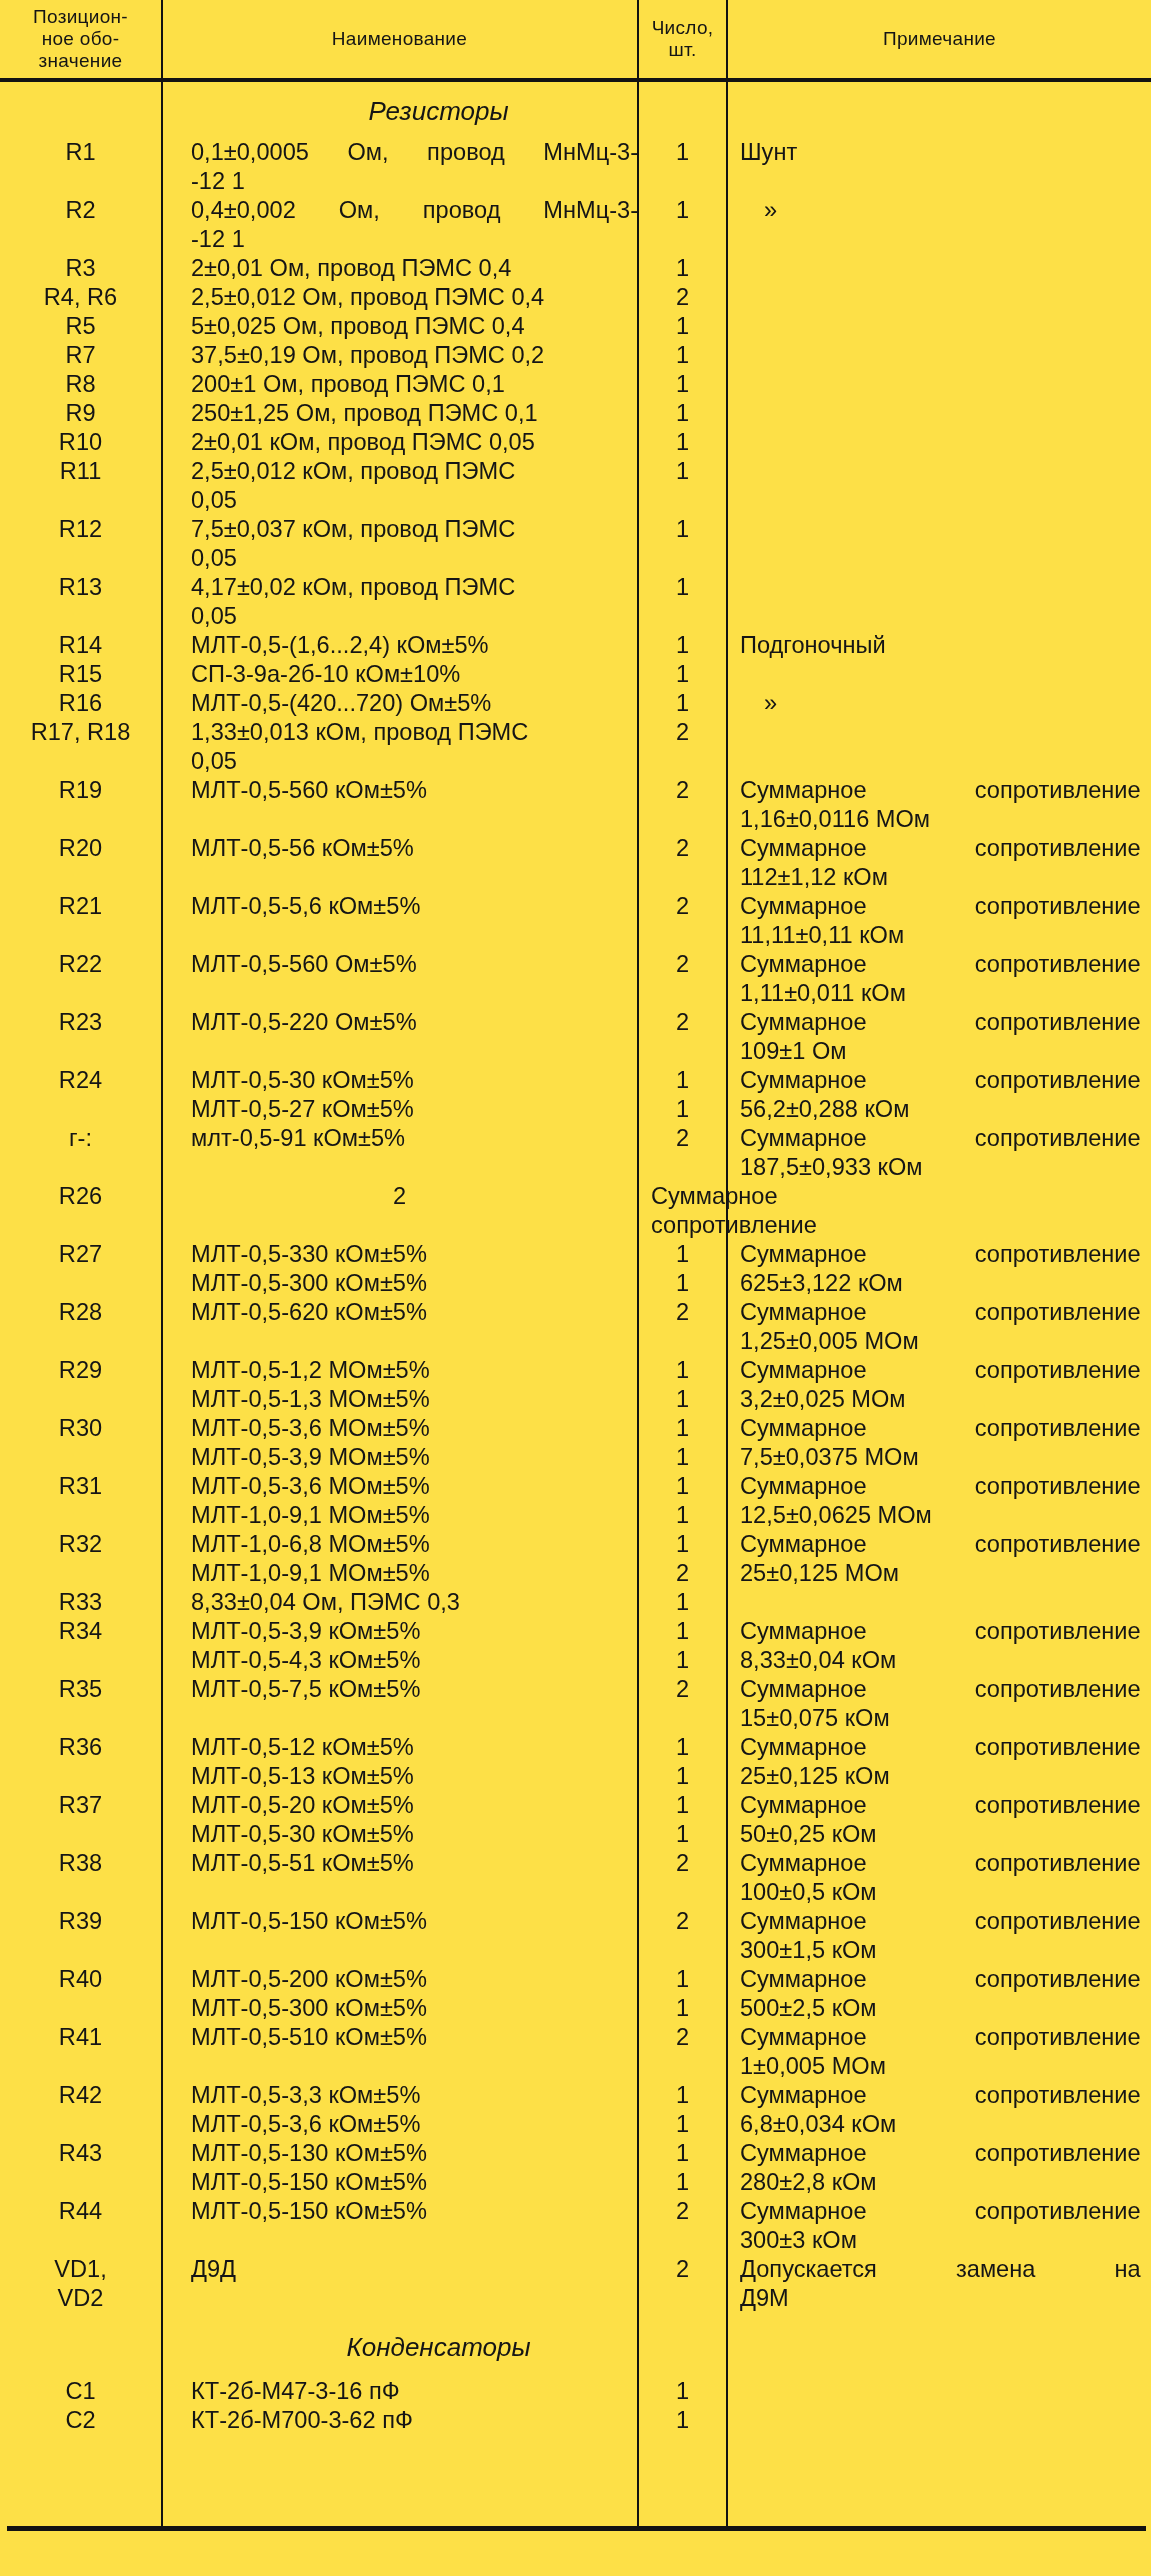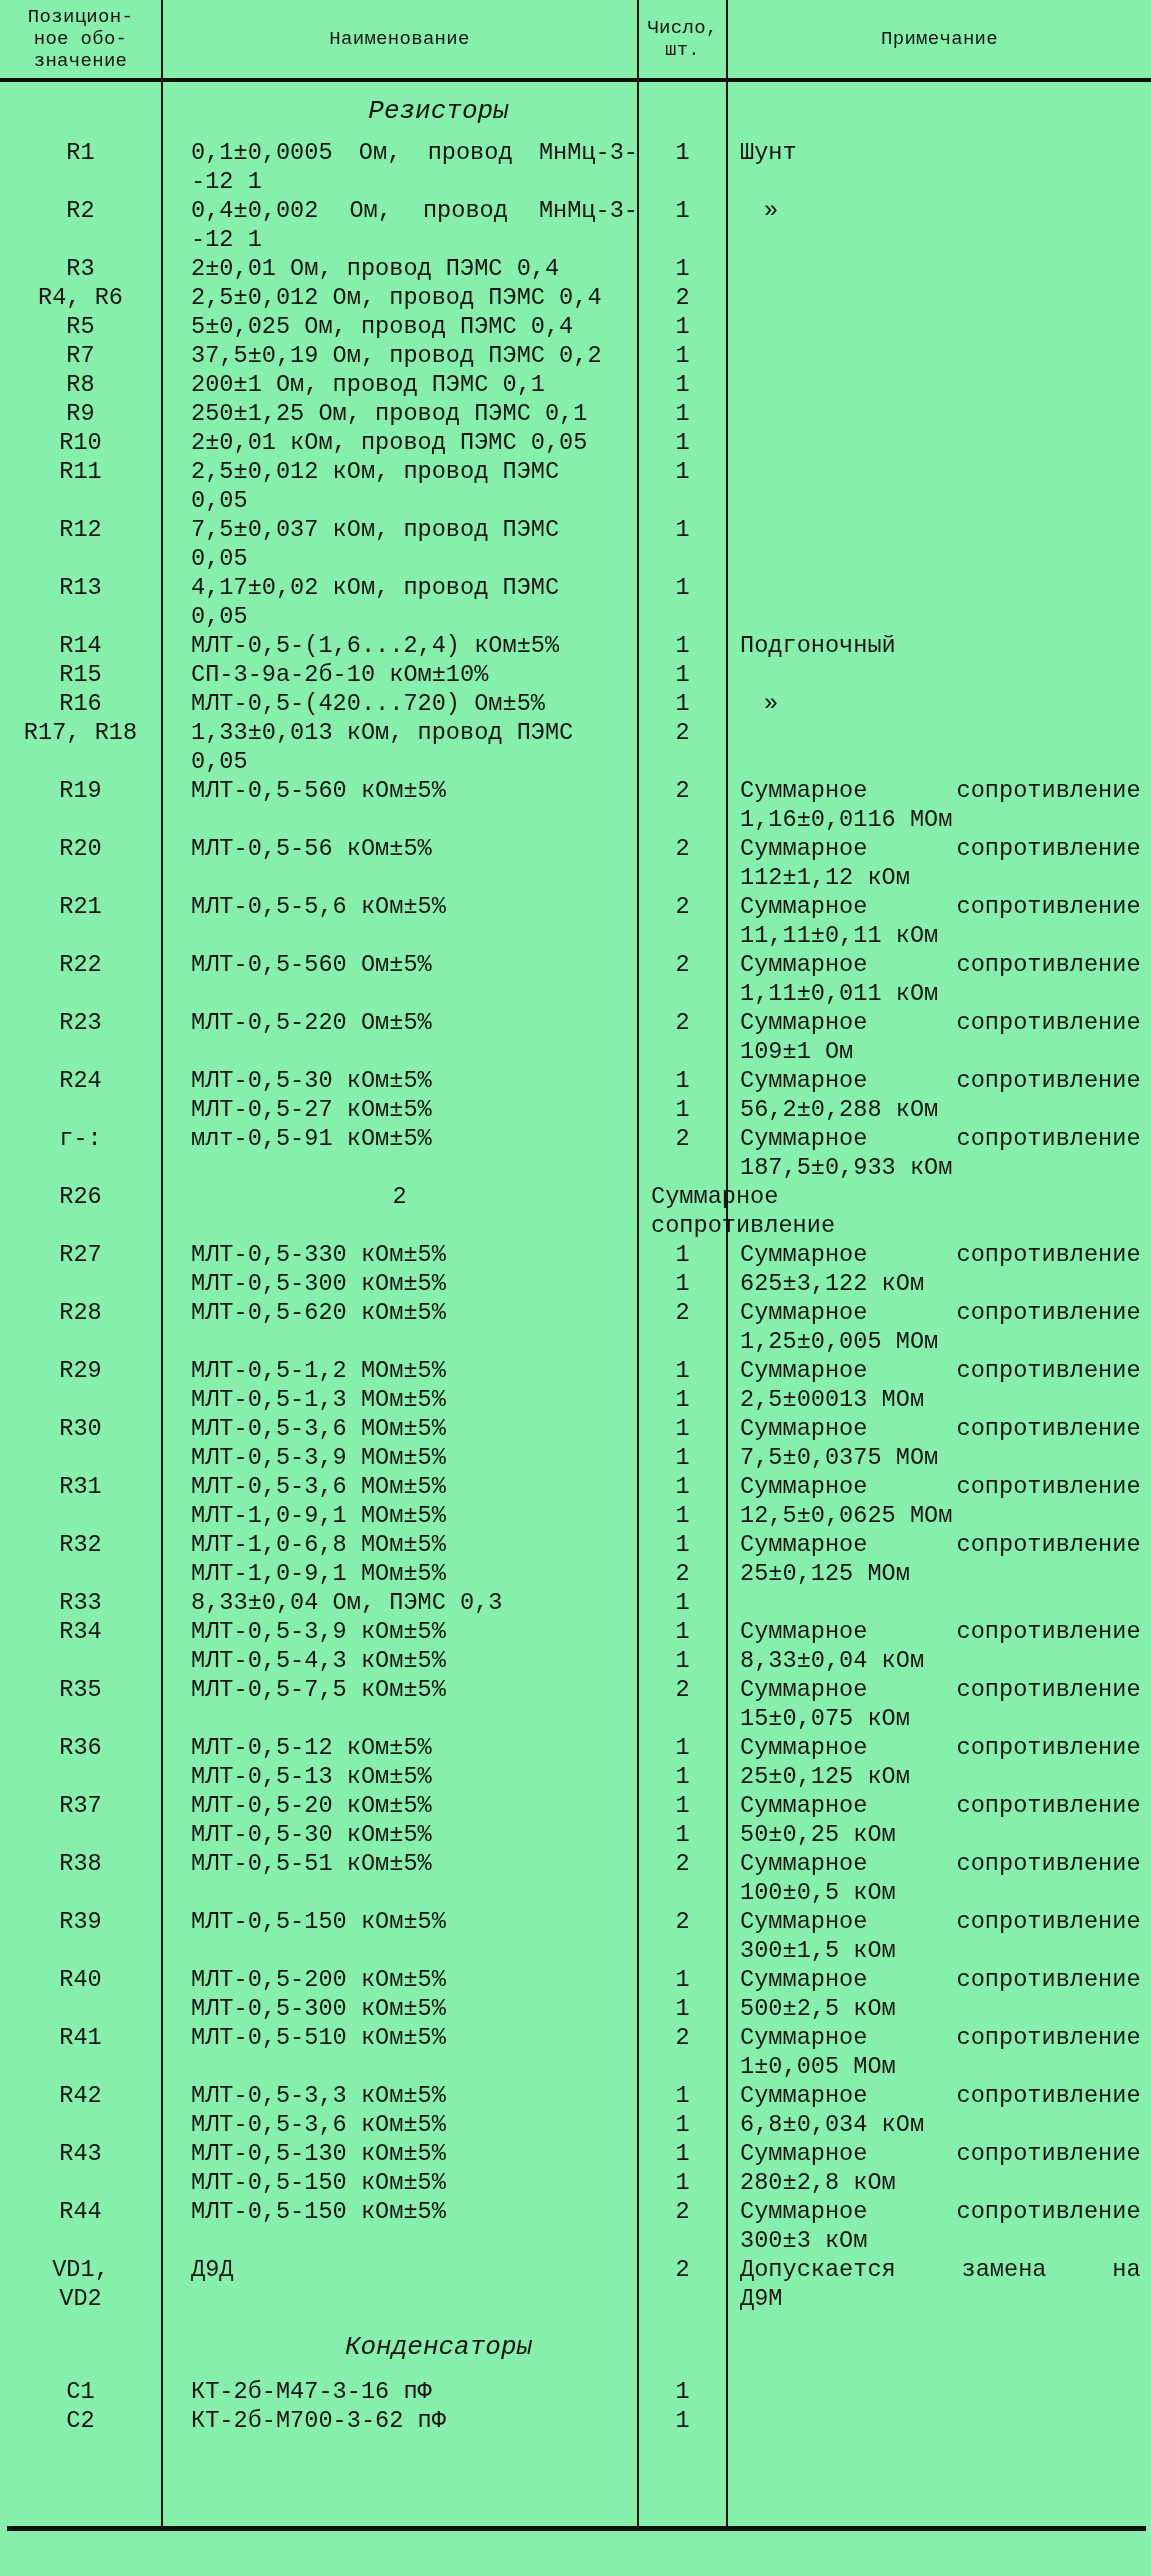--- a/index.html
+++ b/index.html
@@ -1,19 +1,19 @@
 <!DOCTYPE html>
 <html style="font-size:13px"><head>
 <meta charset="utf-8">
 <style>
   html, body { margin:0; padding:0; background:#ffffff; }
   .page {
     position:relative; width:1151px; height:2576px;
-    background:#86efac; color:#151515; overflow:hidden;
-    font-family:Liberation Mono, monospace;
+    background:#fde047; color:#151515; overflow:hidden;
+    font-family:Liberation Sans, sans-serif;
   }
   .vline { position:absolute; top:0; width:2.4px; height:2530px; background:#121212; }
   .vline.v1 { left:161px; }
   .vline.v2 { left:637px; }
   .vline.v3 { left:726px; }
   .hrule { position:absolute; background:#121212; }
   .header-rule { left:0; top:78px; width:1151px; height:4.1px; }
   .bottom-rule { left:6.5px; top:2526px; width:1139px; height:4.9px; }
 
   .thead {
@@ -331,21 +331,21 @@
       <div class="line">
       <div class="cell des">R29</div>
       <div class="cell name">МЛТ-0,5-1,2 МОм±5%</div>
       <div class="cell qty">1</div>
       <div class="cell note justify">Суммарное сопротивление</div>
     </div>
       <div class="line">
       <div class="cell des"></div>
       <div class="cell name">МЛТ-0,5-1,3 МОм±5%</div>
       <div class="cell qty">1</div>
-      <div class="cell note">2,5±00013 МОм</div>
+      <div class="cell note">3,2±0,025 МОм</div>
     </div>
       <div class="line">
       <div class="cell des">R30</div>
       <div class="cell name">МЛТ-0,5-3,6 МОм±5%</div>
       <div class="cell qty">1</div>
       <div class="cell note justify">Суммарное сопротивление</div>
     </div>
       <div class="line">
       <div class="cell des"></div>
       <div class="cell name">МЛТ-0,5-3,9 МОм±5%</div>

